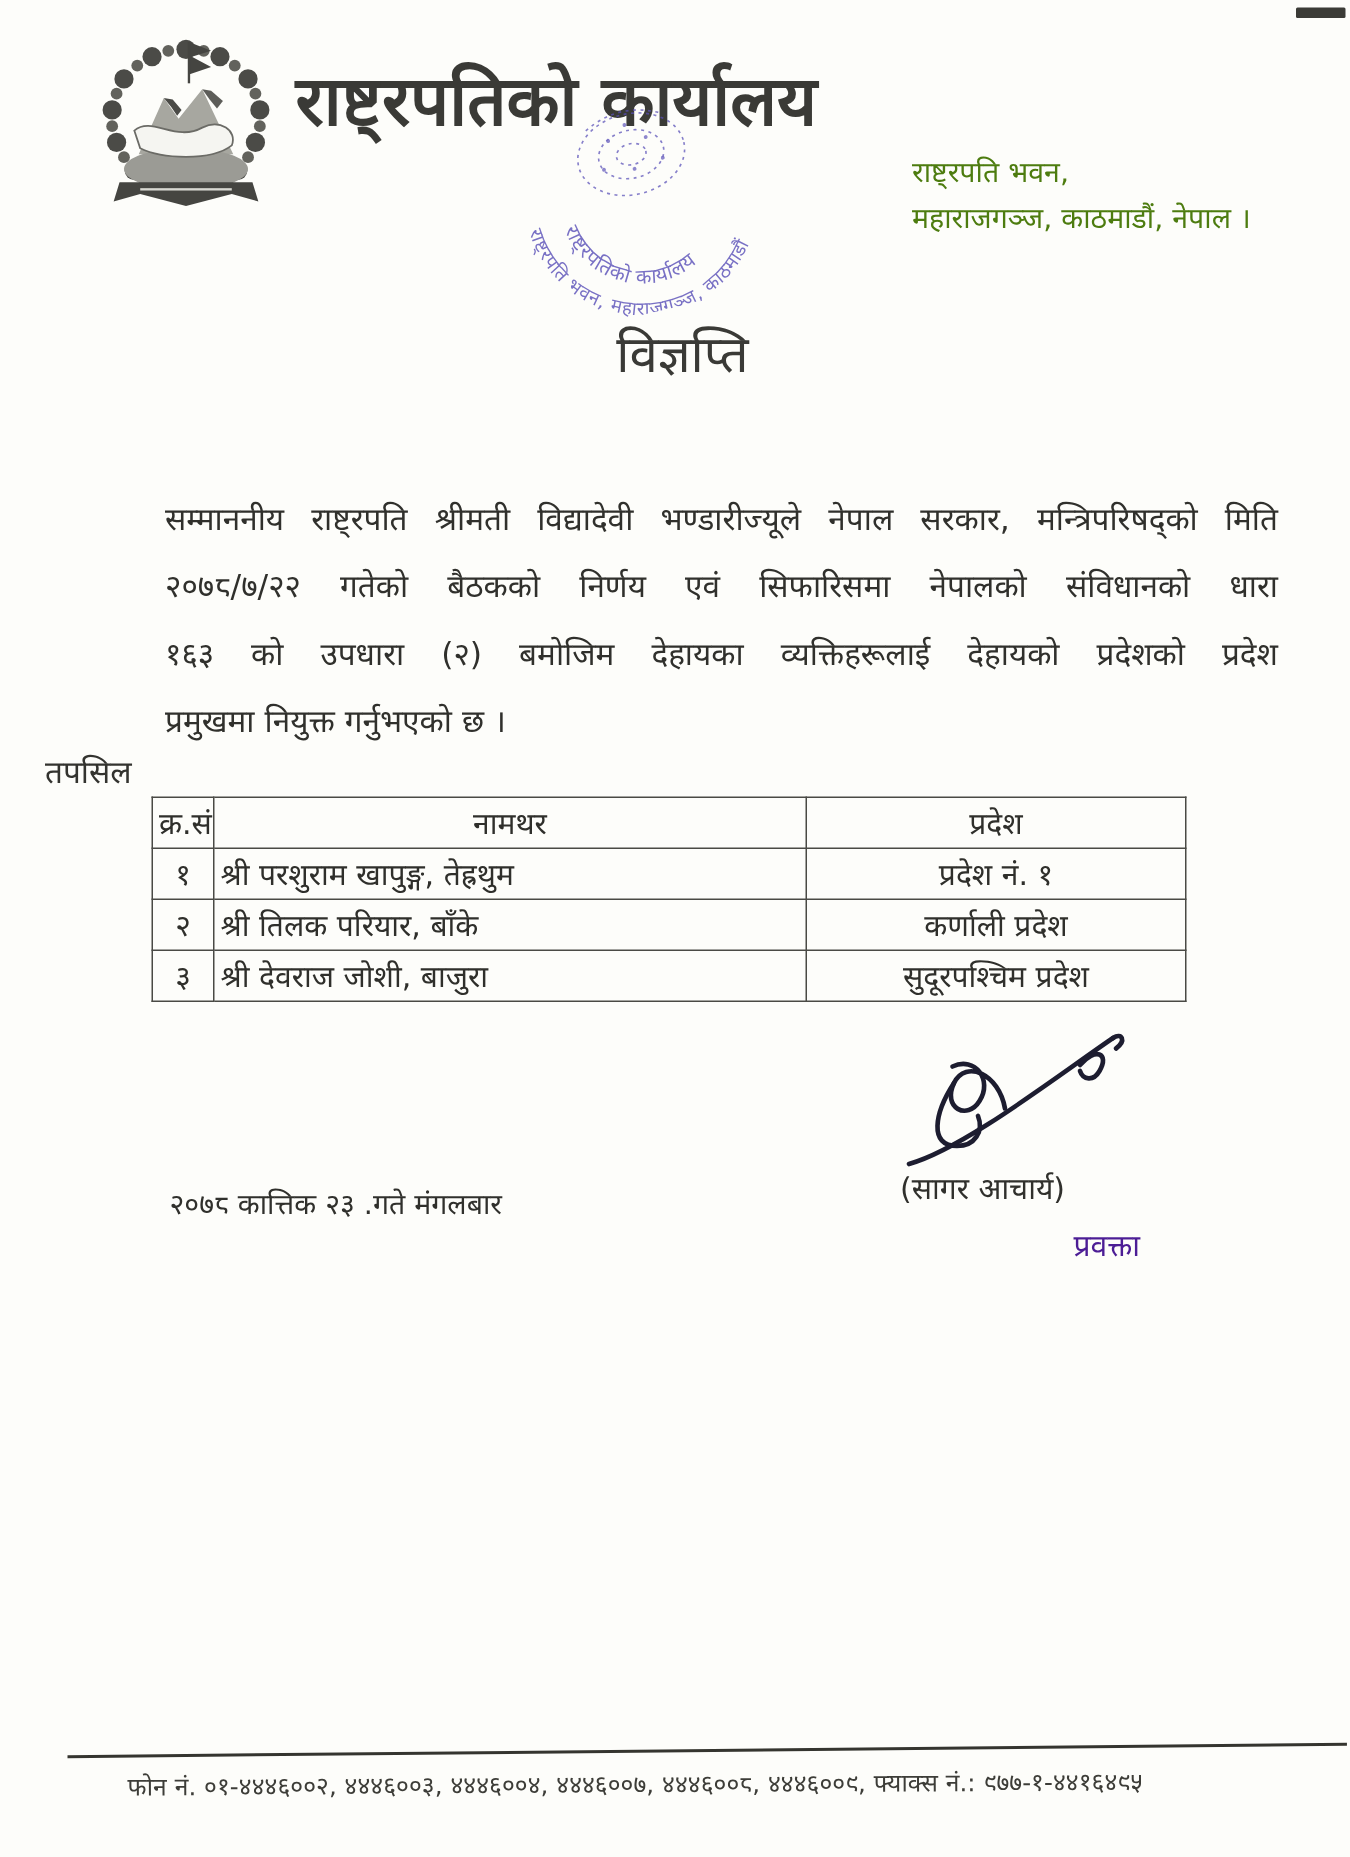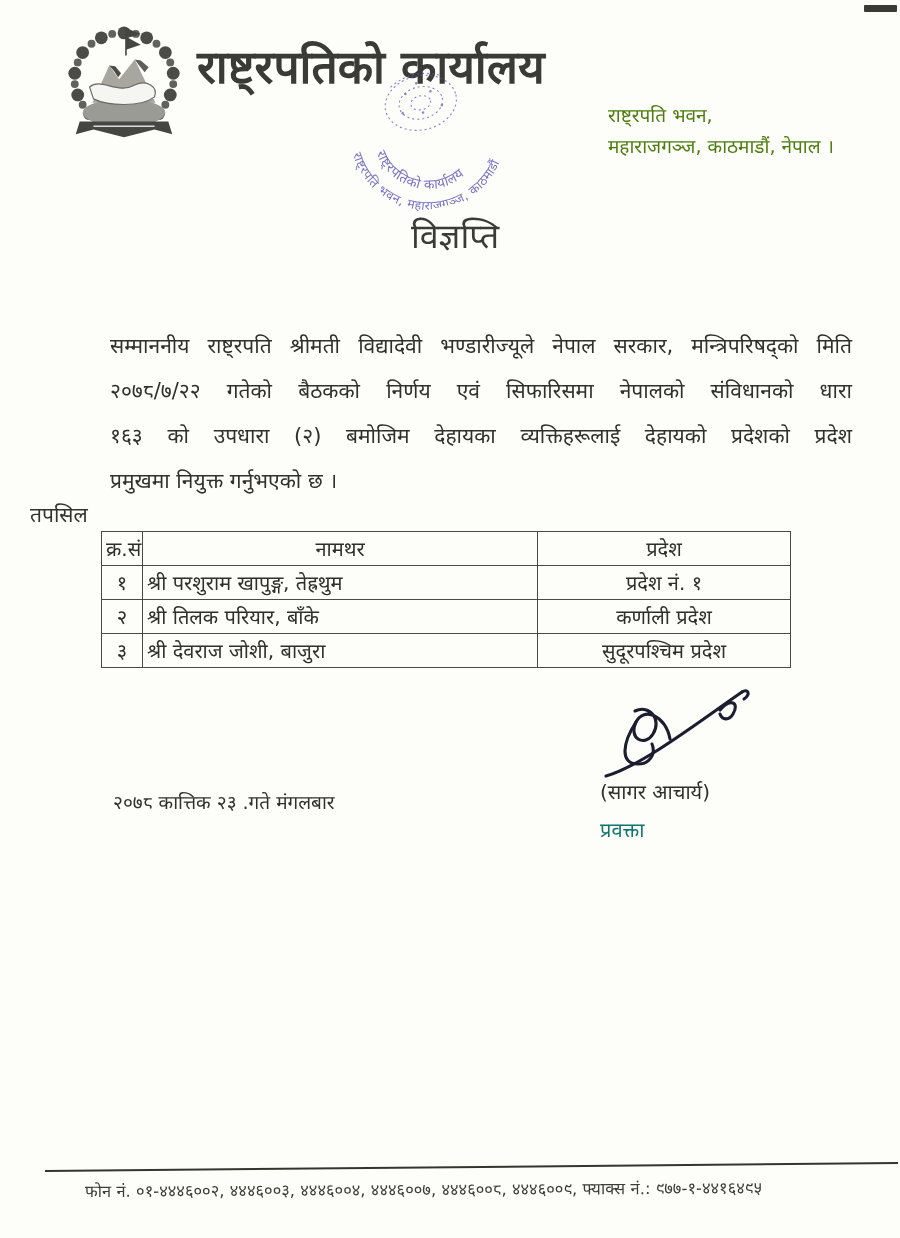--- a/index.html
+++ b/index.html
@@ -28,21 +28,21 @@
   .tbl-caption{ left:30px; top:500px; width:870px; font-size:21px; color:#33332f;}
   table.appt{ position:absolute; left:101px; top:531px; width:689px; border-collapse:collapse; table-layout:fixed; font-size:20px; color:#2f2f2b;}
   table.appt td, table.appt th{ border:1.6px solid #4a4a45; height:33px; font-weight:normal; padding:0 4px; overflow:hidden; white-space:nowrap;}
   table.appt th{ text-align:center; }
   td.c-sn{ text-align:center; }
   td.c-name{ padding-left:20px;margin-left:28px; }
   td.c-prov{ padding-left:7px;text-align:center; }
   
   .date-line{ left:113px; top:777px; font-size:19px; color:#30302c; white-space:nowrap;margin-top:12px;}
   .sig-name{ left:600px; top:778px; width:160px; font-size:20px; color:#30302c; white-space:nowrap;}
-  .sig-desg{ left:600px; top:816px; width:160px; text-align:left; font-size:20px; color:#0f766e;}
+  .sig-desg{ left:600px; top:816px; width:160px; text-align:right; font-size:20px; color:#4c1d95;}
   .sig-svg{ left:592px; top:684px; width:168px; height:100px;}
   
   .foot-rule{ left:45px; top:1166px; width:853px; height:2.4px; background:#35352f; transform:rotate(-0.55deg);}
   .foot-text{ left:85px; top:1177px; width:780px; font-size:16.5px; color:#3d3d38; white-space:nowrap; transform:rotate(-0.3deg);}
   .scan-artifact{ left:864px; top:5px; width:33px; height:7px; background:#3b3b36; border-radius:1px;}
   .emblem{ left:60px; top:26px; width:128px; height:128px;}
 </style>
 </head>
 <body>
 

